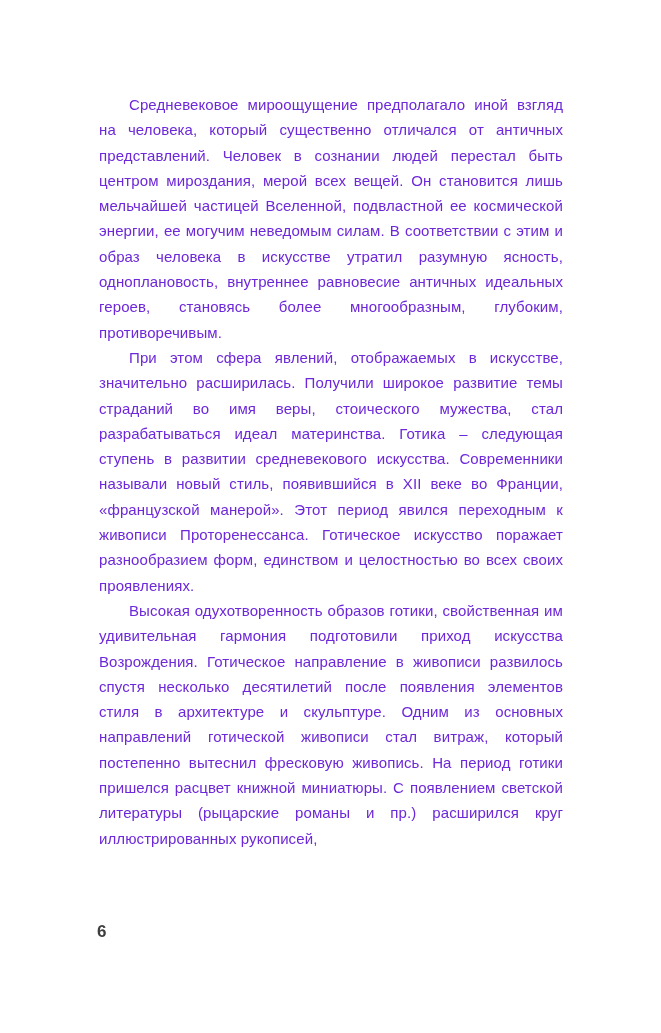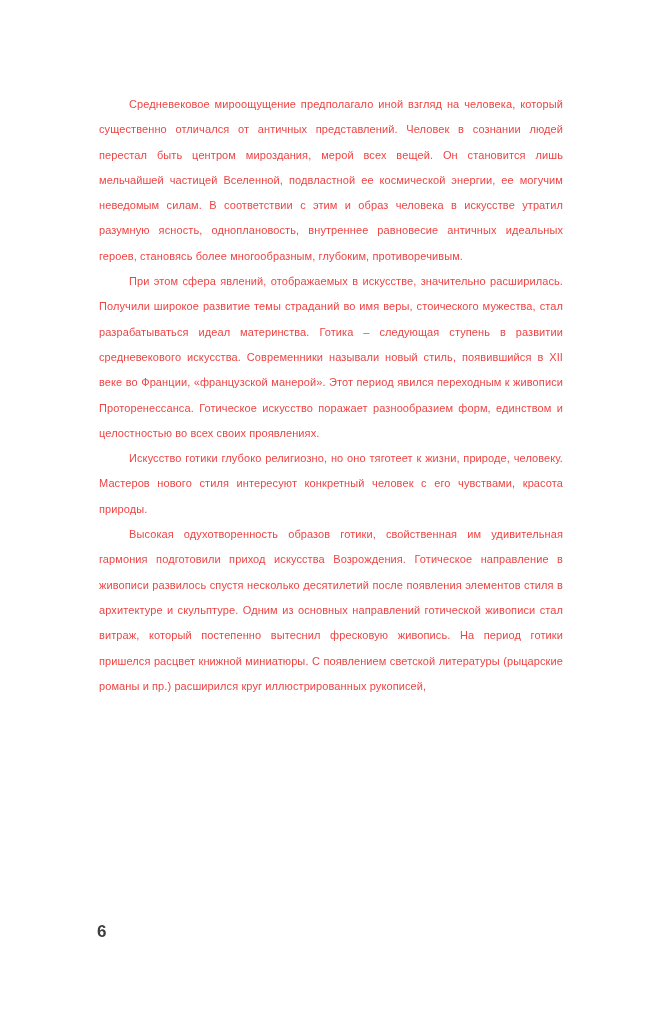--- a/index.html
+++ b/index.html
@@ -13,22 +13,22 @@
     height: 1033px;
     background: #ffffff;
     overflow: hidden;
     font-family: "Liberation Sans", "DejaVu Sans", sans-serif;
   }
   .text-block {
     position: absolute;
     top: 92px;
     left: 99px;
     width: 464px;
-    color: #ef4444;
-    font-size: 11px;
+    color: #6d28d9;
+    font-size: 15px;
     line-height: 25.3px;
     text-align: justify;
     letter-spacing: 0.1px;
   }
   .text-block p {
     margin: 0;
     padding: 0;
     text-indent: 30px;
   }
   .page-number {
@@ -40,17 +40,16 @@
     color: #3e3e3e;
   }
 </style>
 </head>
 <body>
 
 <div class="page">
   <div class="text-block">
     <p>Средневековое мироощущение предполагало иной взгляд на человека, который существенно отличался от античных представлений. Человек в сознании людей перестал быть центром мироздания, мерой всех вещей. Он становится лишь мельчайшей частицей Вселенной, подвластной ее космической энергии, ее могучим неведомым силам. В соответствии с этим и образ человека в искусстве утратил разумную ясность, одноплановость, внутреннее равновесие античных идеальных героев, становясь более многообразным, глубоким, противоречивым.</p>
     <p>При этом сфера явлений, отображаемых в искусстве, значительно расширилась. Получили широкое развитие темы страданий во имя веры, стоического мужества, стал разрабатываться идеал материнства. Готика – следующая ступень в развитии средневекового искусства. Современники называли новый стиль, появившийся в XII веке во Франции, «французской манерой». Этот период явился переходным к живописи Проторенессанса. Готическое искусство поражает разнообразием форм, единством и целостностью во всех своих проявлениях.</p>
-    <p>Искусство готики глубоко религиозно, но оно тяготеет к жизни, природе, человеку. Мастеров нового стиля интересуют конкретный человек с его чувствами, красота природы.</p>
     <p>Высокая одухотворенность образов готики, свойственная им удивительная гармония подготовили приход искусства Возрождения. Готическое направление в живописи развилось спустя несколько десятилетий после появления элементов стиля в архитектуре и скульптуре. Одним из основных направлений готической живописи стал витраж, который постепенно вытеснил фресковую живопись. На период готики пришелся расцвет книжной миниатюры. С появлением светской литературы (рыцарские романы и пр.) расширился круг иллюстрированных рукописей,</p>
   </div>
   <div class="page-number">6</div>
 </div>
 
 </body></html>

